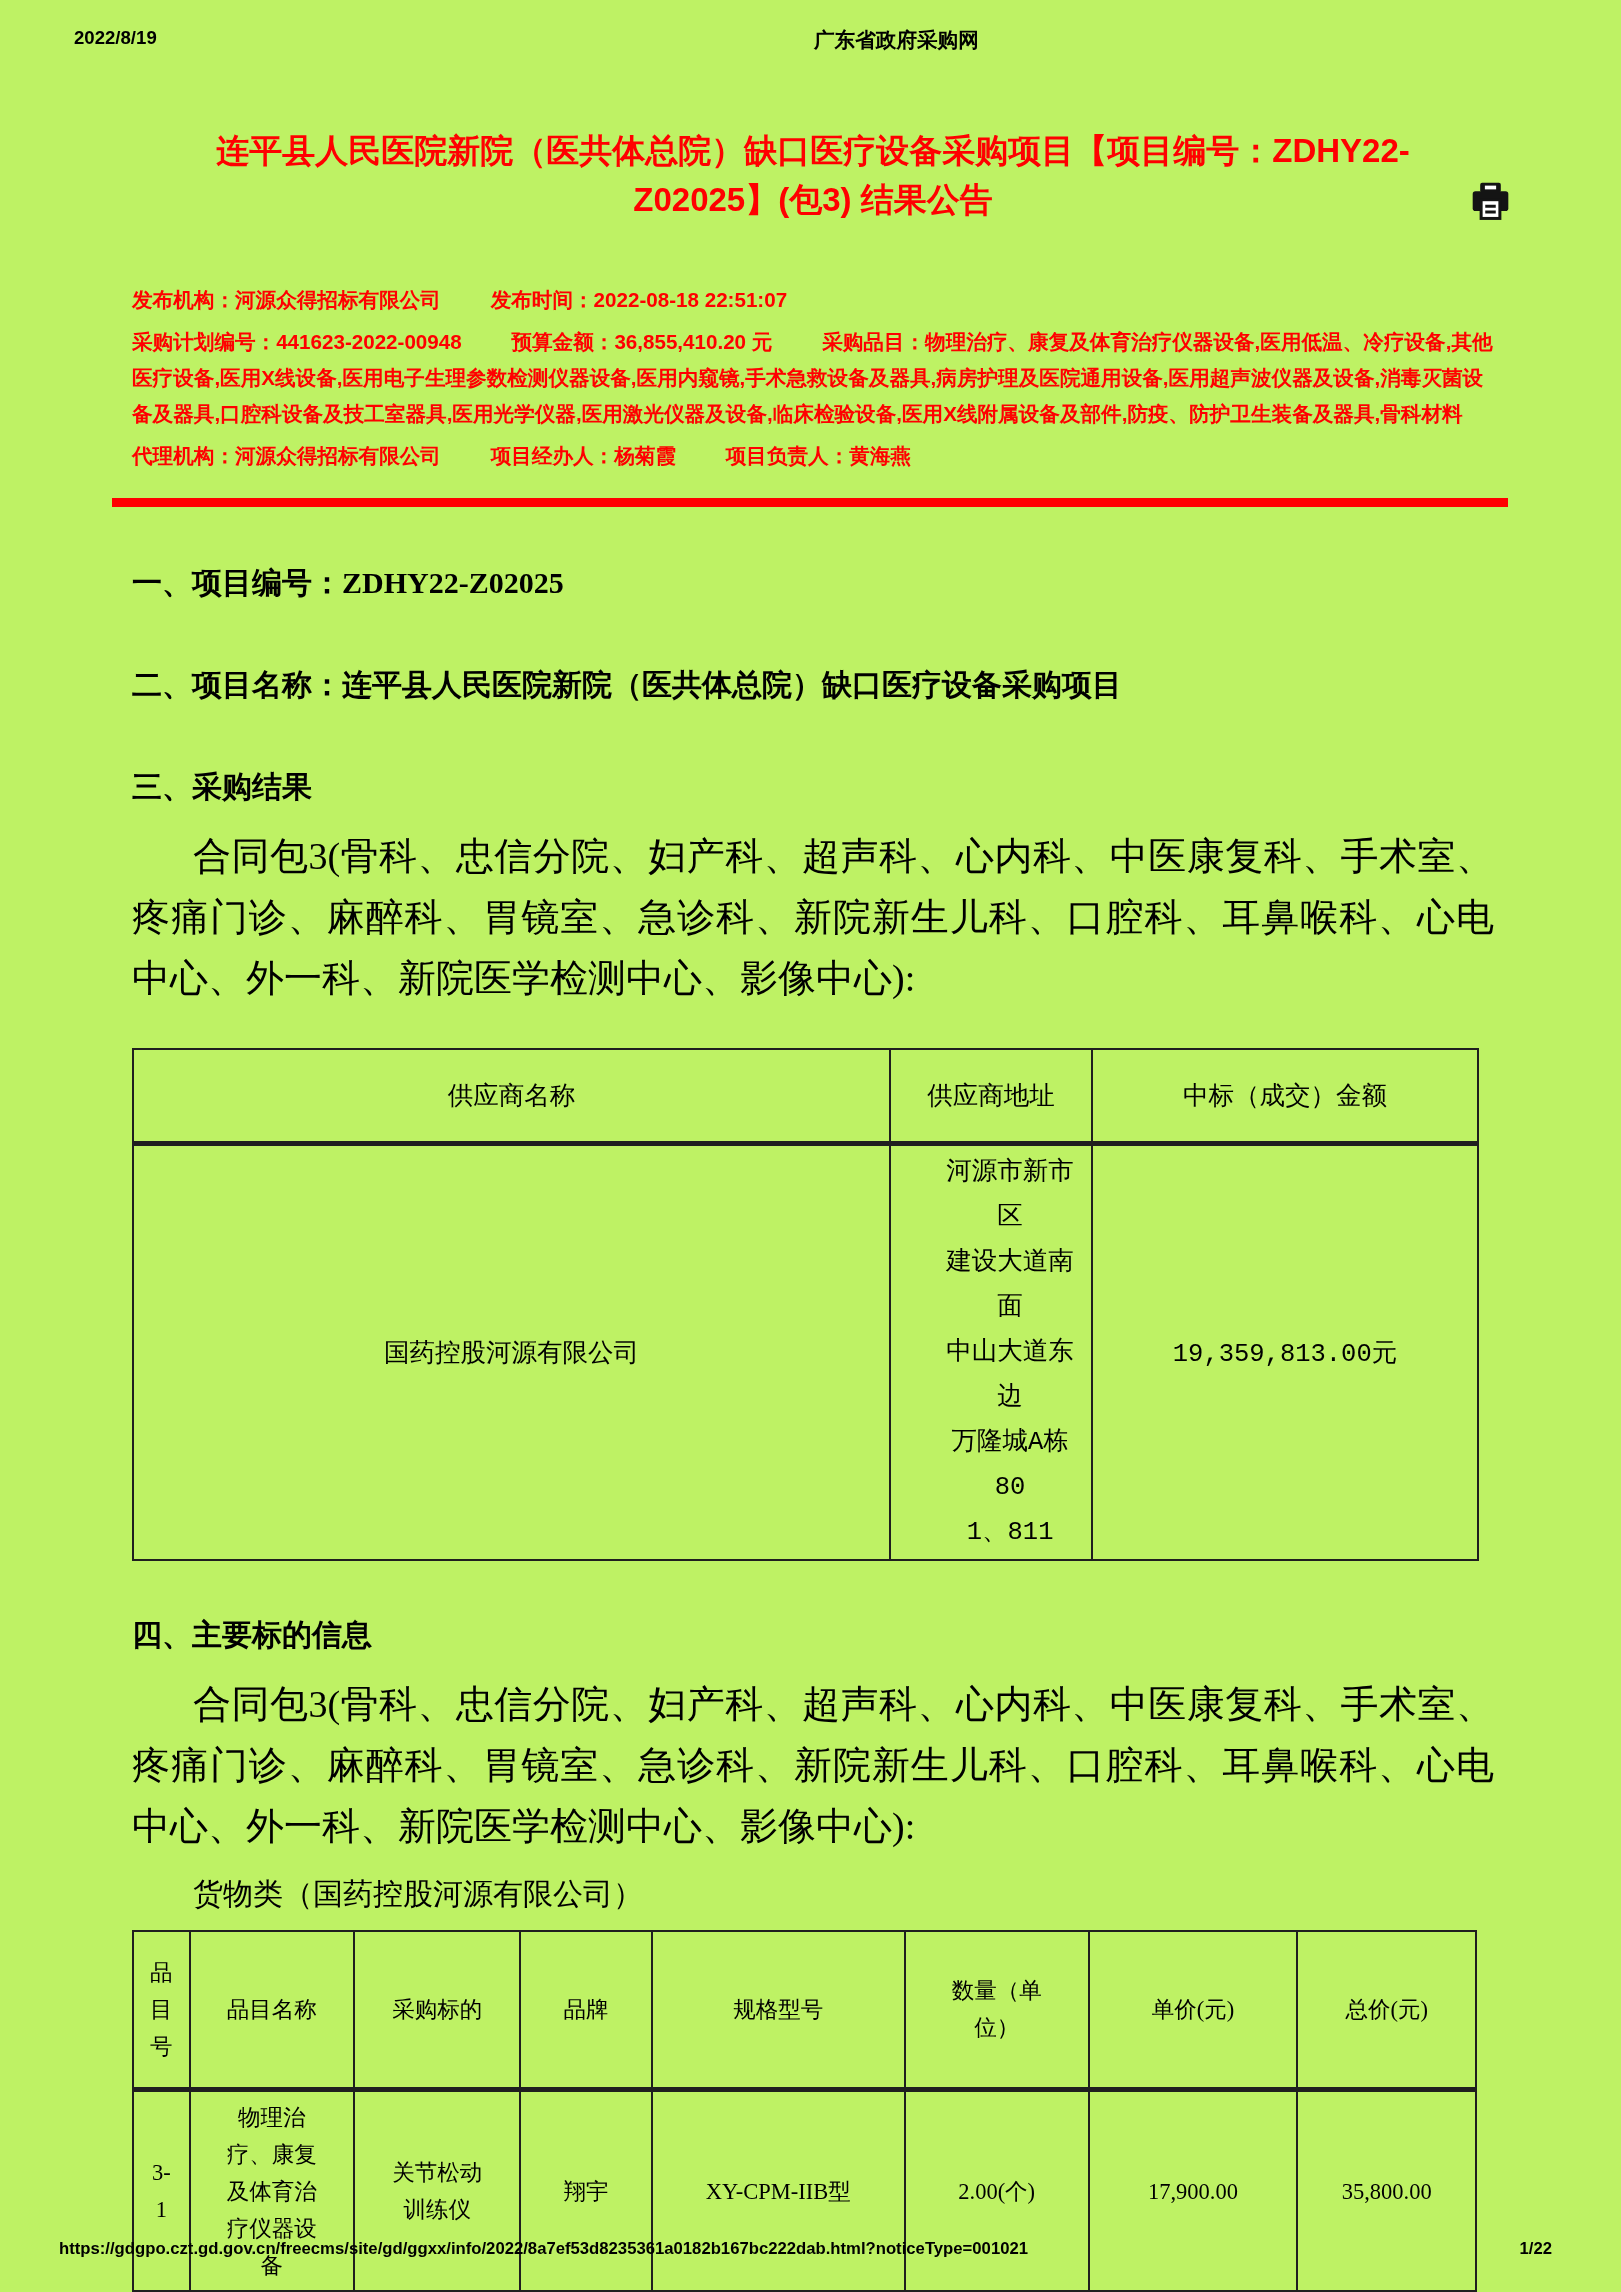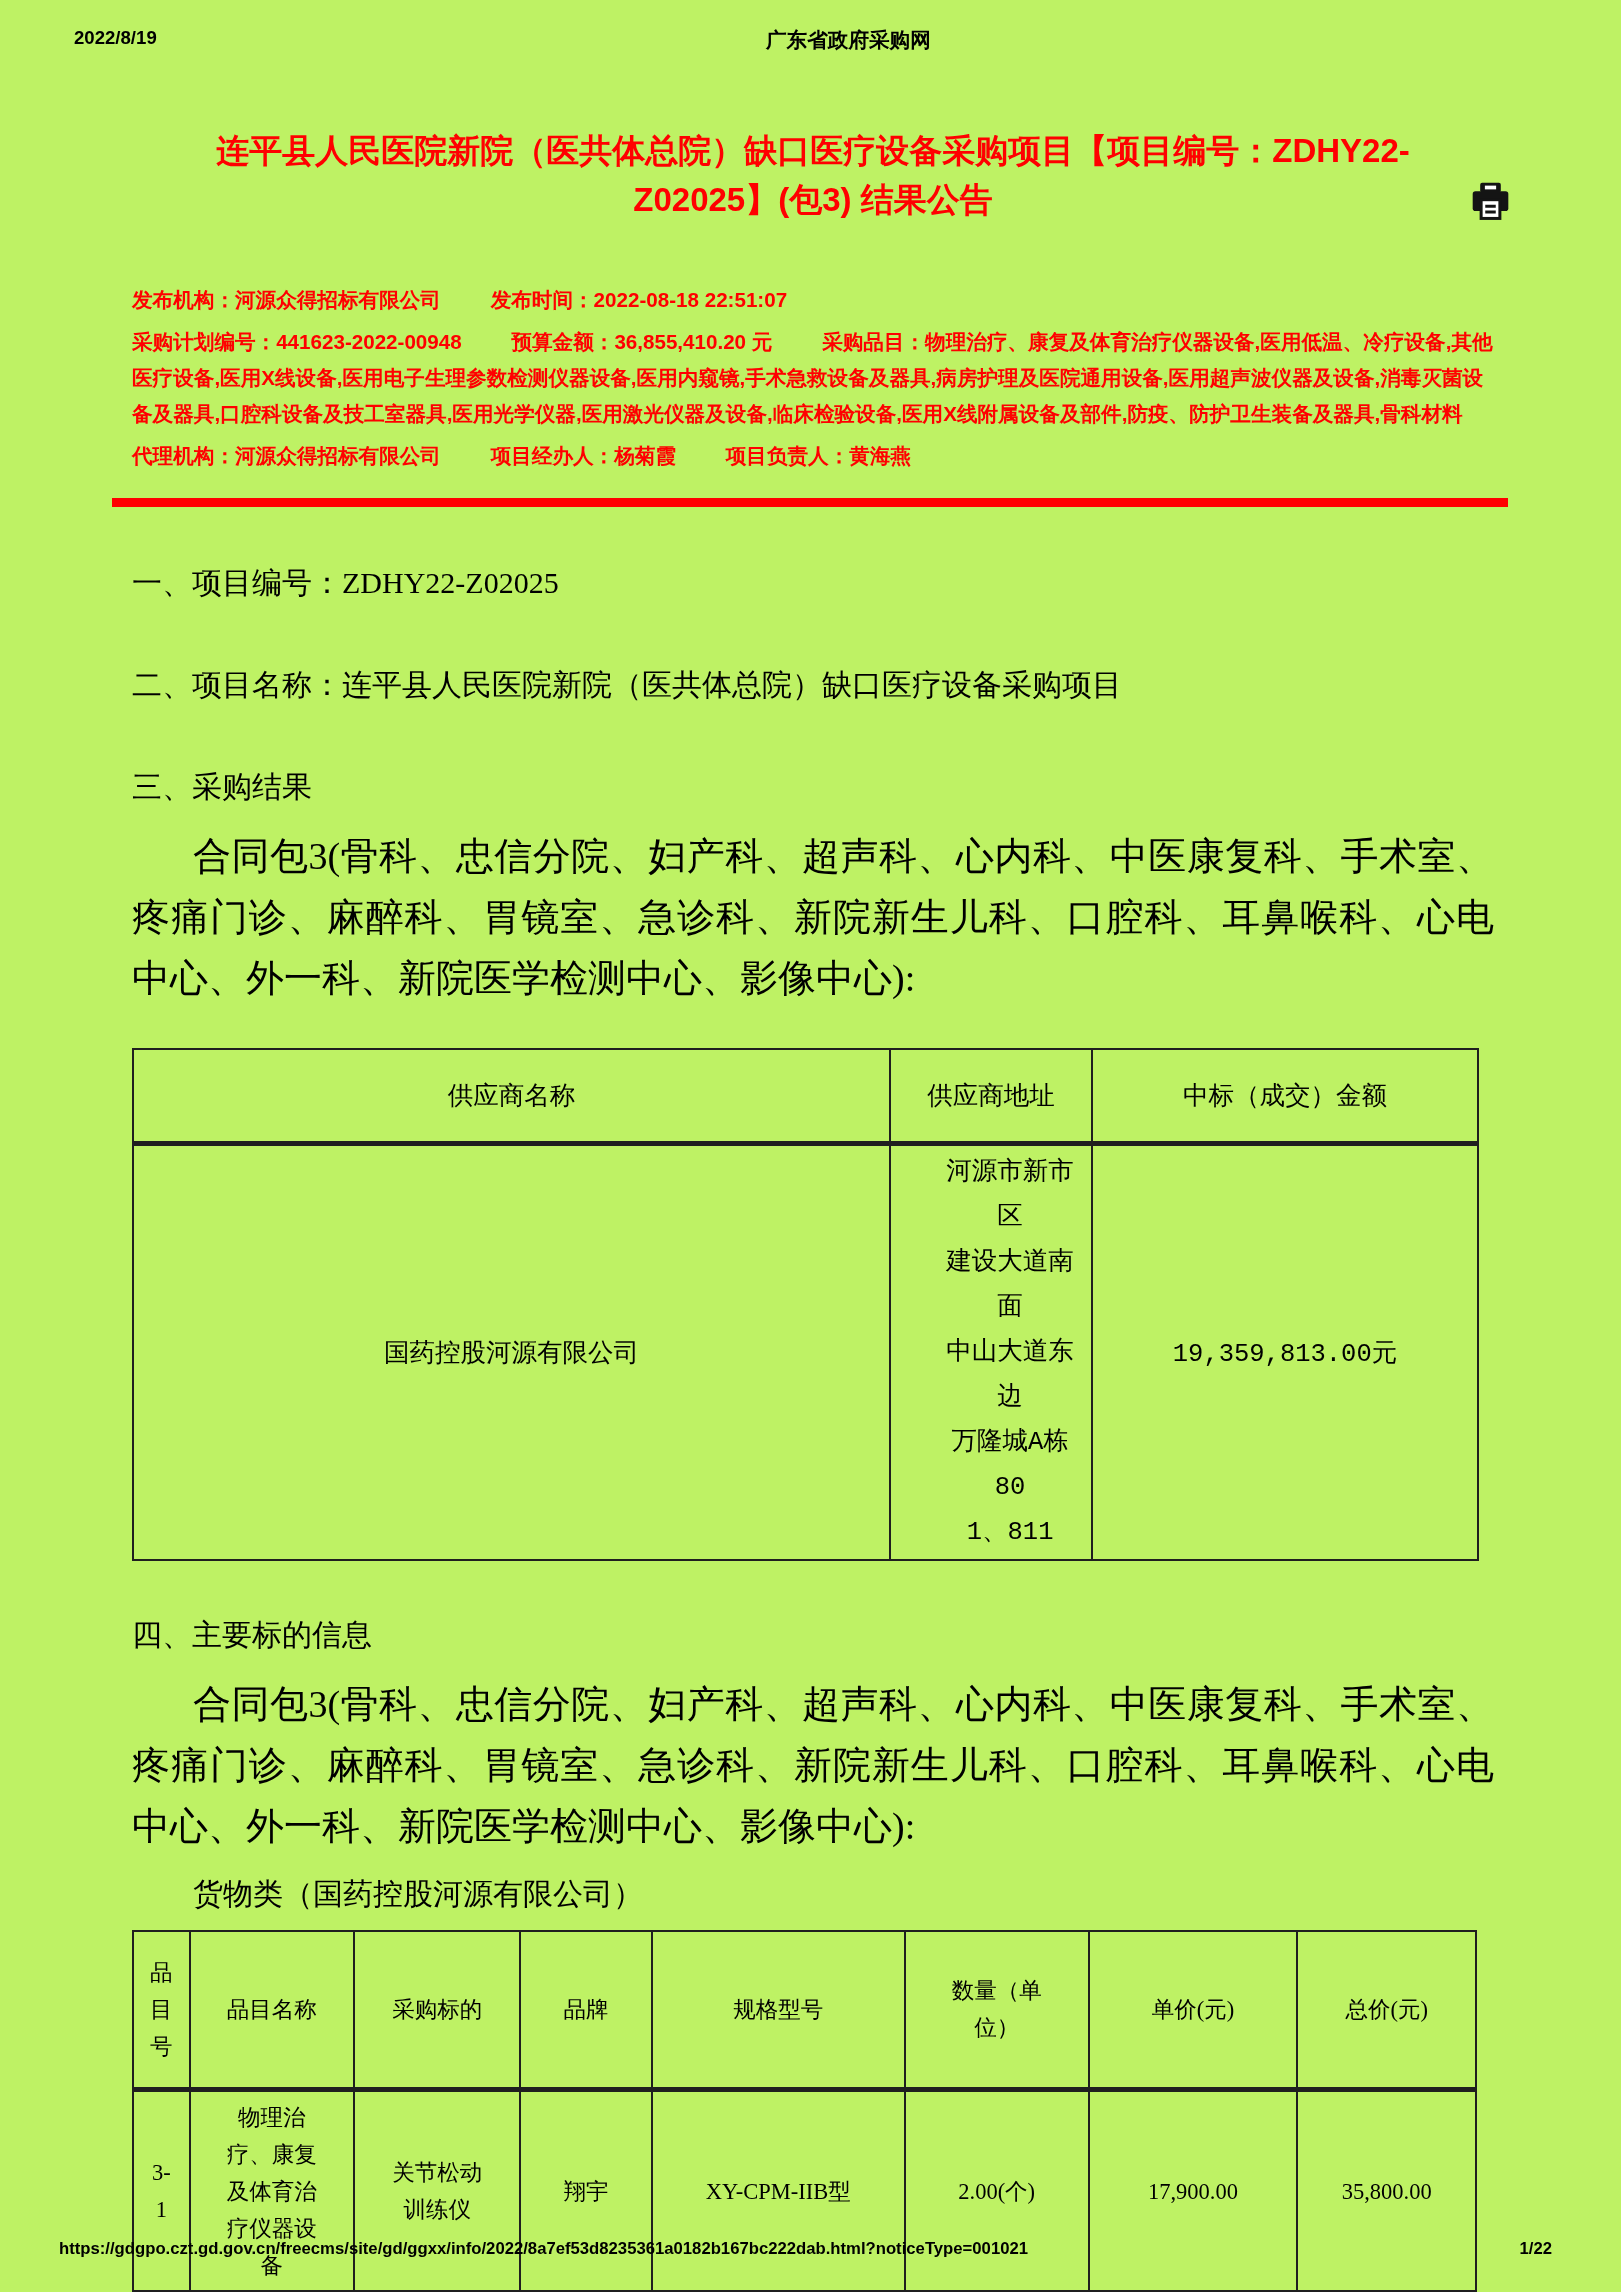--- a/index.html
+++ b/index.html
@@ -1,41 +1,41 @@
 <!DOCTYPE html>
 <html lang="zh"><head>
 <meta charset="utf-8">
 <style>
   html,body{margin:0;padding:0;background:#fff;}
   .page{position:relative;width:1621px;height:2293px;background:#bef264;overflow:hidden;
         font-family:"Liberation Serif","DejaVu Serif",serif;color:#000;}
 
   
   .print-date{position:absolute;left:74px;top:27.4px;font:bold 18.6px "Liberation Sans","DejaVu Sans",sans-serif;}
-  .site-title{position:absolute;left:766px;top:25.5px;font:bold 20.6px "Liberation Sans","DejaVu Sans",sans-serif;}
+  .site-title{position:absolute;left:814px;top:25.5px;font:bold 20.6px "Liberation Sans","DejaVu Sans",sans-serif;}
   .footer-url{position:absolute;left:59px;top:2239px;font:bold 16.7px "Liberation Sans","DejaVu Sans",sans-serif;}
   .footer-page{position:absolute;right:69px;top:2239px;font:bold 16.7px "Liberation Sans","DejaVu Sans",sans-serif;}
 
   .content{position:absolute;left:132px;top:116px;width:1362px;}
 
   .doc-title{margin:9.8px auto 0;max-width:1255px;text-align:center;color:#ff0000;
              font-family:"Liberation Sans","DejaVu Sans",sans-serif;font-weight:bold;
              font-size:33px;line-height:49px;overflow-wrap:break-word;}
   .printer-btn{position:absolute;left:1468px;top:180px;width:45px;height:45px;cursor:pointer;}
 
   .meta{color:#ff0000;font-family:"Liberation Sans","DejaVu Sans",sans-serif;font-weight:bold;
         font-size:20.6px;}
   .meta-line1{margin:61px 0 0;line-height:29px;}
   .meta-para {margin:9.8px 0 0;line-height:36px;}
   .meta-line3{margin:9.8px 0 0;line-height:29px;}
   .gap{margin-left:44px;}
 
   .red-rule{margin:27.4px 0 0 -19.6px;width:1396px;height:8.8px;background:#ff0000;border:0;}
 
-  .sec{font-size:30px;font-weight:normal;line-height:37px;margin:57px 0 0;}
+  .sec{font-size:30px;font-weight:bold;line-height:37px;margin:57px 0 0;}
   .sec.later{margin-top:65px;}
   .sec.s4{margin-top:55px;}
 
   .para{font-size:38px;line-height:61px;text-align:justify;text-indent:61px;margin:21.6px 0 0;}
   .goods{font-size:30px;line-height:49px;text-indent:61px;margin:11.8px 0 0;}
 
   table{border-collapse:collapse;width:1345px;table-layout:fixed;}
   th,td{border:2.9px solid #1f1f1f;text-align:center;vertical-align:middle;
         font-weight:normal;white-space:pre-line;padding:3.9px 9.8px;}
   thead th{border-bottom:5.9px solid #1f1f1f;}

